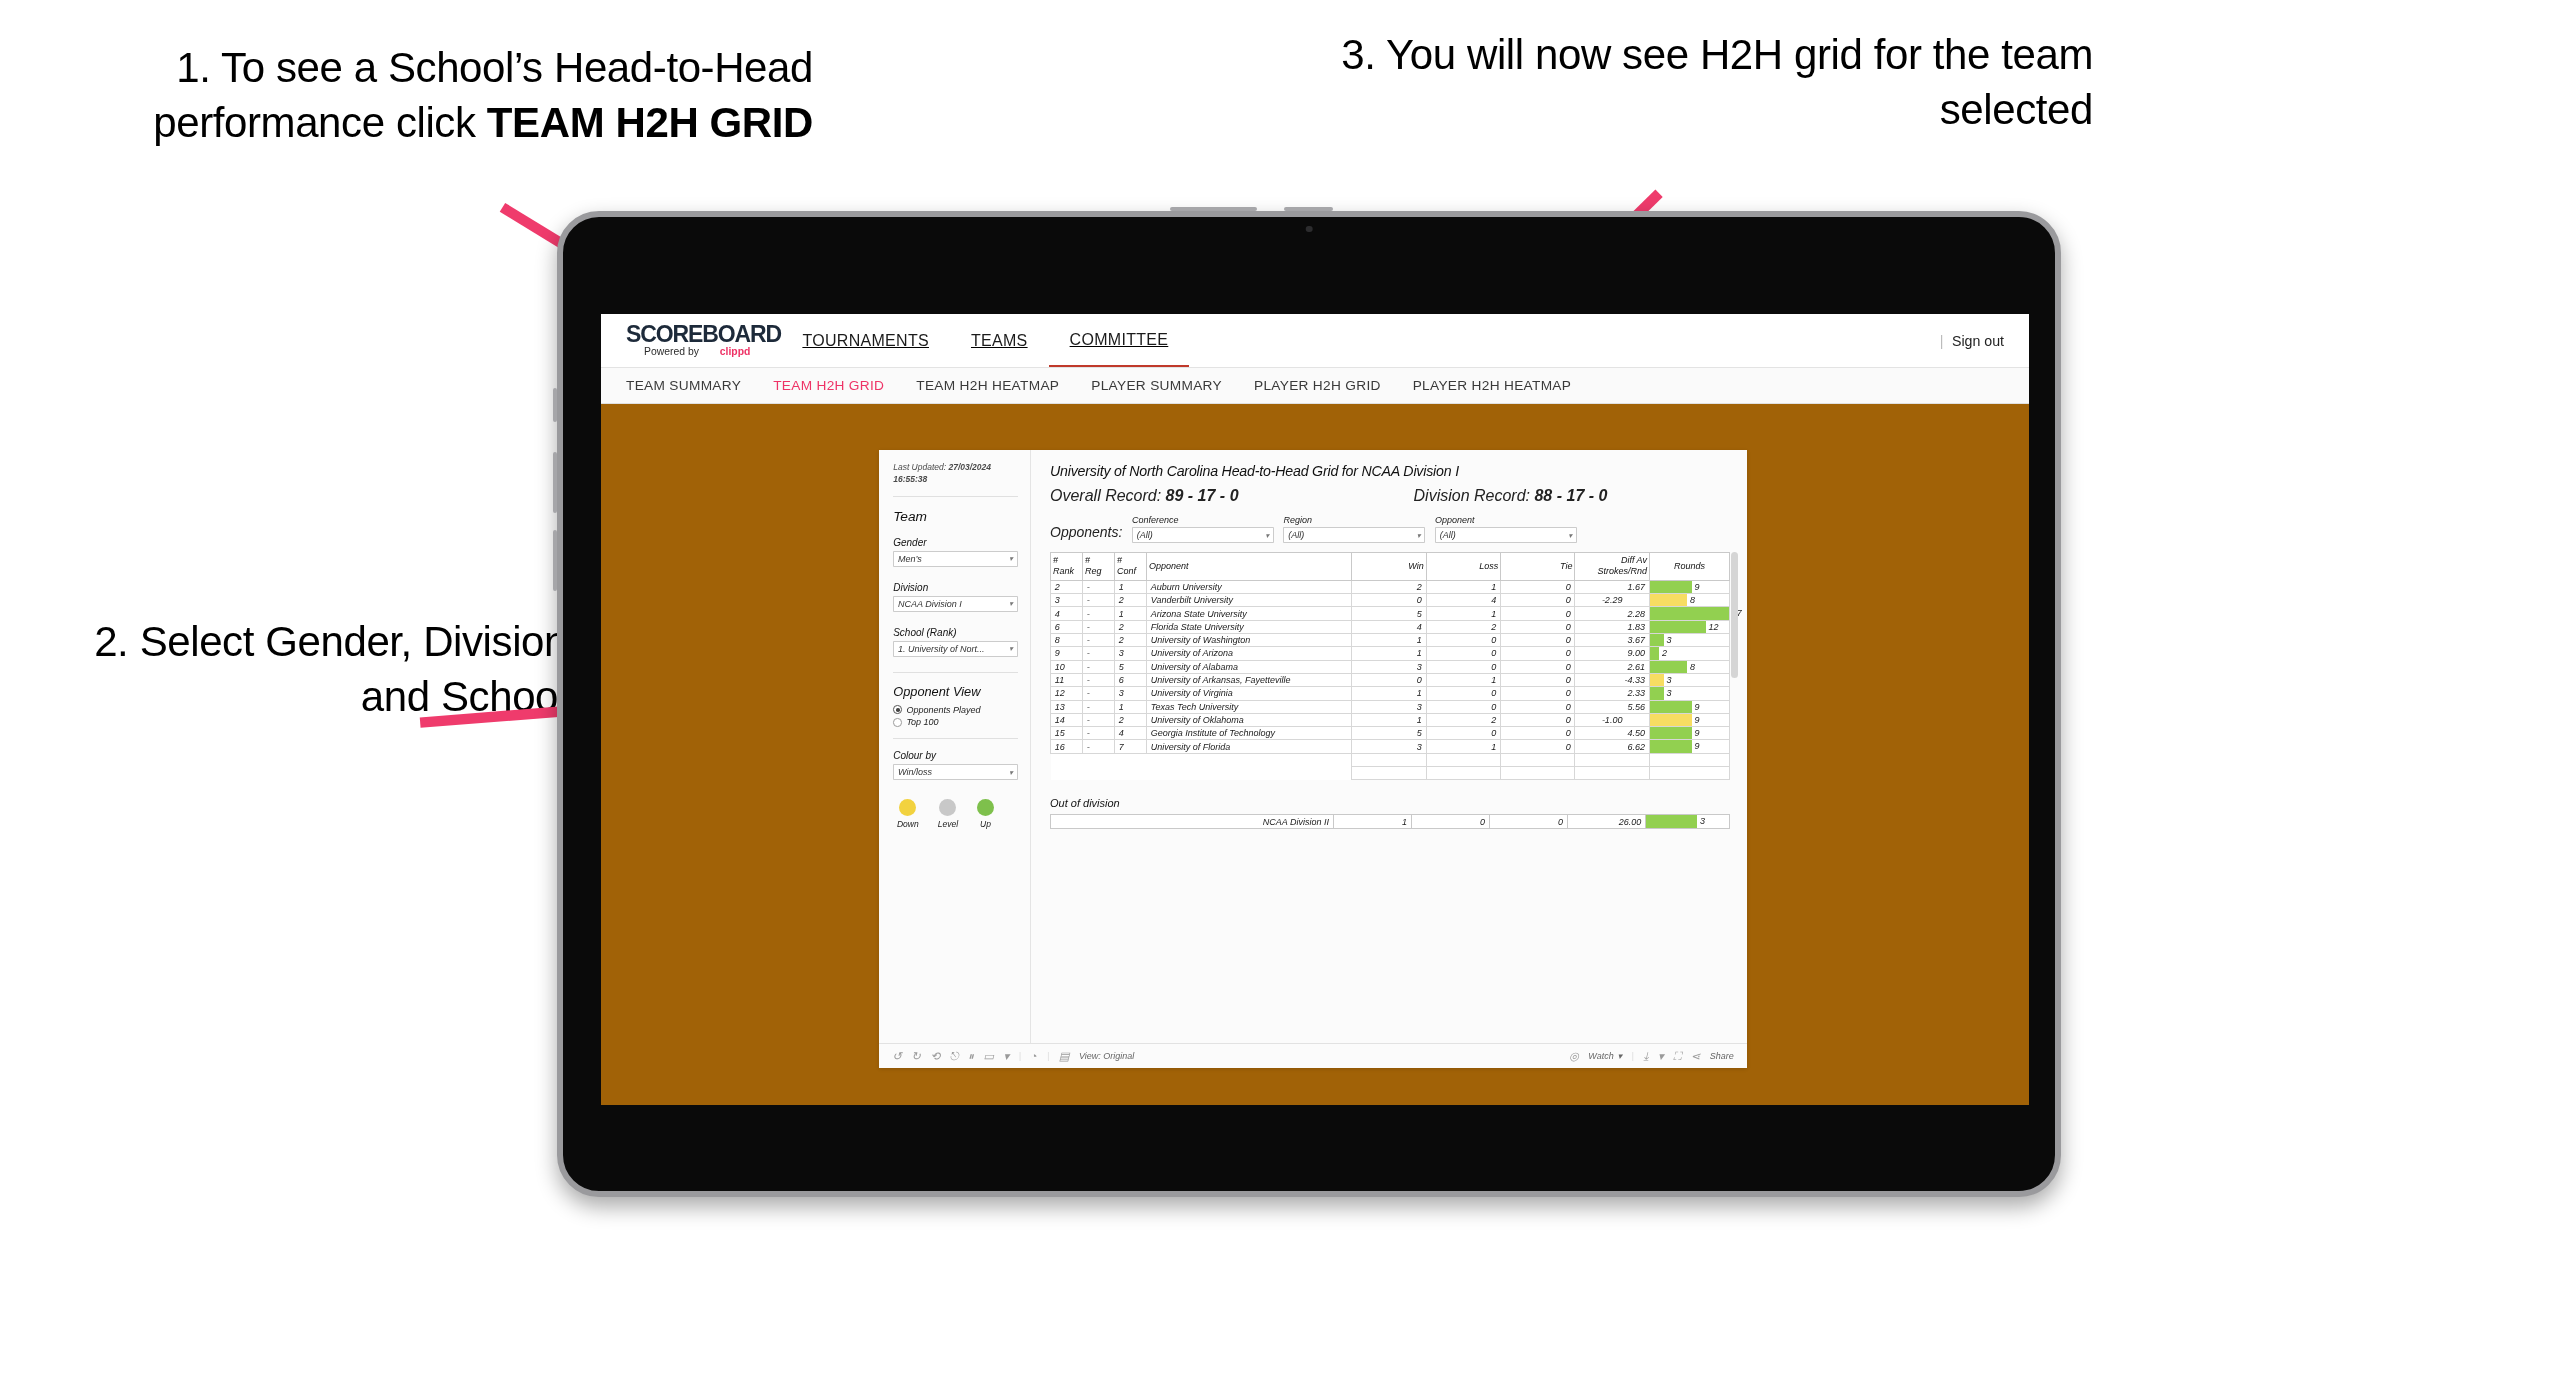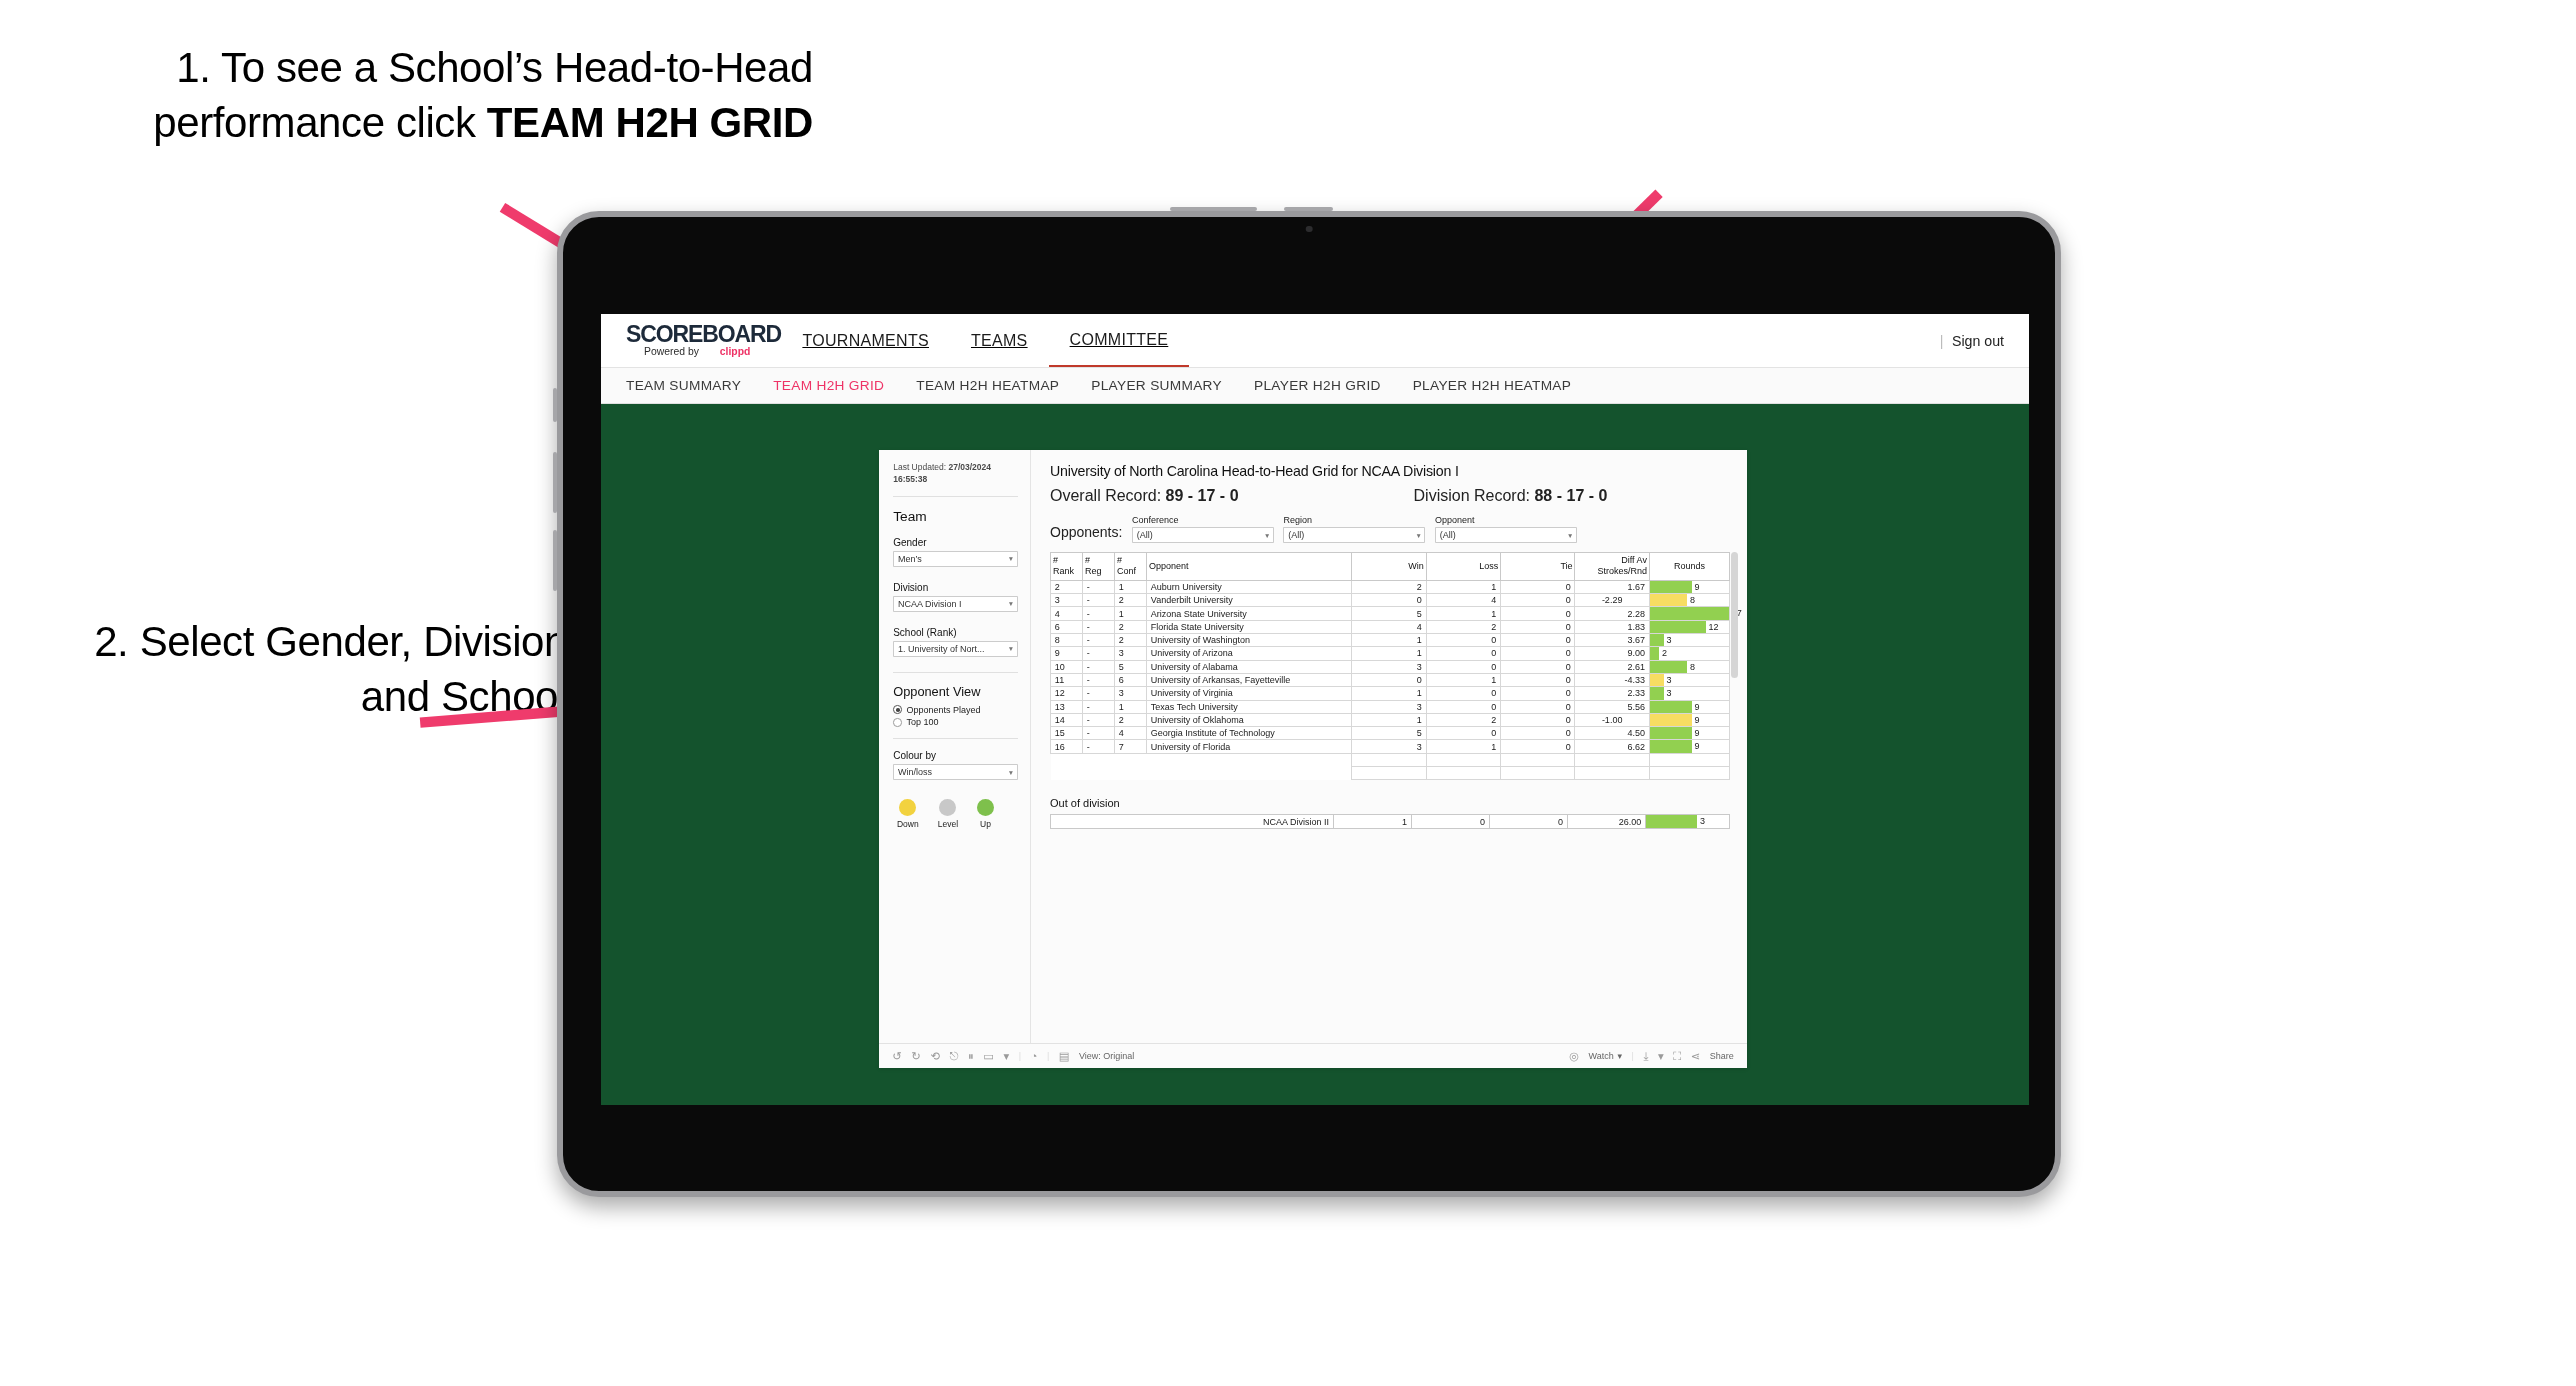--- a/index.html
+++ b/index.html
@@ -77,21 +77,21 @@
 
   
   .subnav {
     height: 36px; background: #fafafa; border-bottom: 0.9px solid #e0e0e0;
     display: flex; align-items: center; padding-left: 25px; gap: 32px;
   }
   .subnav .st { font-size: 13.7px; color: #3a3a3a; letter-spacing: 0.3px; cursor: pointer; }
   .subnav .st.act { color: #ee3366; }
 
   
-  #work { position: relative; height: 910px; background: #14532d; }
+  #work { position: relative; height: 910px; background: #a16207; font-style: italic; }
   #viz {
     position: absolute; left: 278px; top: 46px;
     width: 868px; height: 618px;
     background: #fbfbfb; box-shadow: 0 0.9px 3.8px rgba(0,0,0,0.14);
     display: flex; flex-direction: column;
   }
   #vizbody { flex: 1; display: flex; min-height: 0; }
 
   
   #pane { width: 152px; border-right: 0.9px solid #e4e4e4; padding: 12.3px 12.3px 0 14.2px;
@@ -175,20 +175,23 @@
 </head>
 <body>
 
 <div id="stage">
 
   <div class="anno" id="anno1">
     <span>1. To see a School’s Head-to-Head performance click </span><b>TEAM H2H GRID</b>
   </div>
   <div class="anno" id="anno2">
     <span>2. Select Gender, Division and School</span>
+  </div>
+  <div class="anno" id="anno3">
+    <span>3. You will now see H2H grid for the team selected</span>
   </div>
 
   <svg class="arrow" style="left:493px;top:190px;" width="303" height="190" viewBox="0 0 320 200">
     <defs>
         <marker id="ah1" markerWidth="9" markerHeight="9" refX="5" refY="4.5" orient="auto">
       <path d="M0,0 L9,4.5 L0,9 Z" fill="#ef3b6c"></path>
         </marker>
       </defs>
     <line x1="10" y1="18" x2="262" y2="172" stroke="#ef3b6c" stroke-width="11" marker-end="url(#ah1)"></line>
   </svg>

